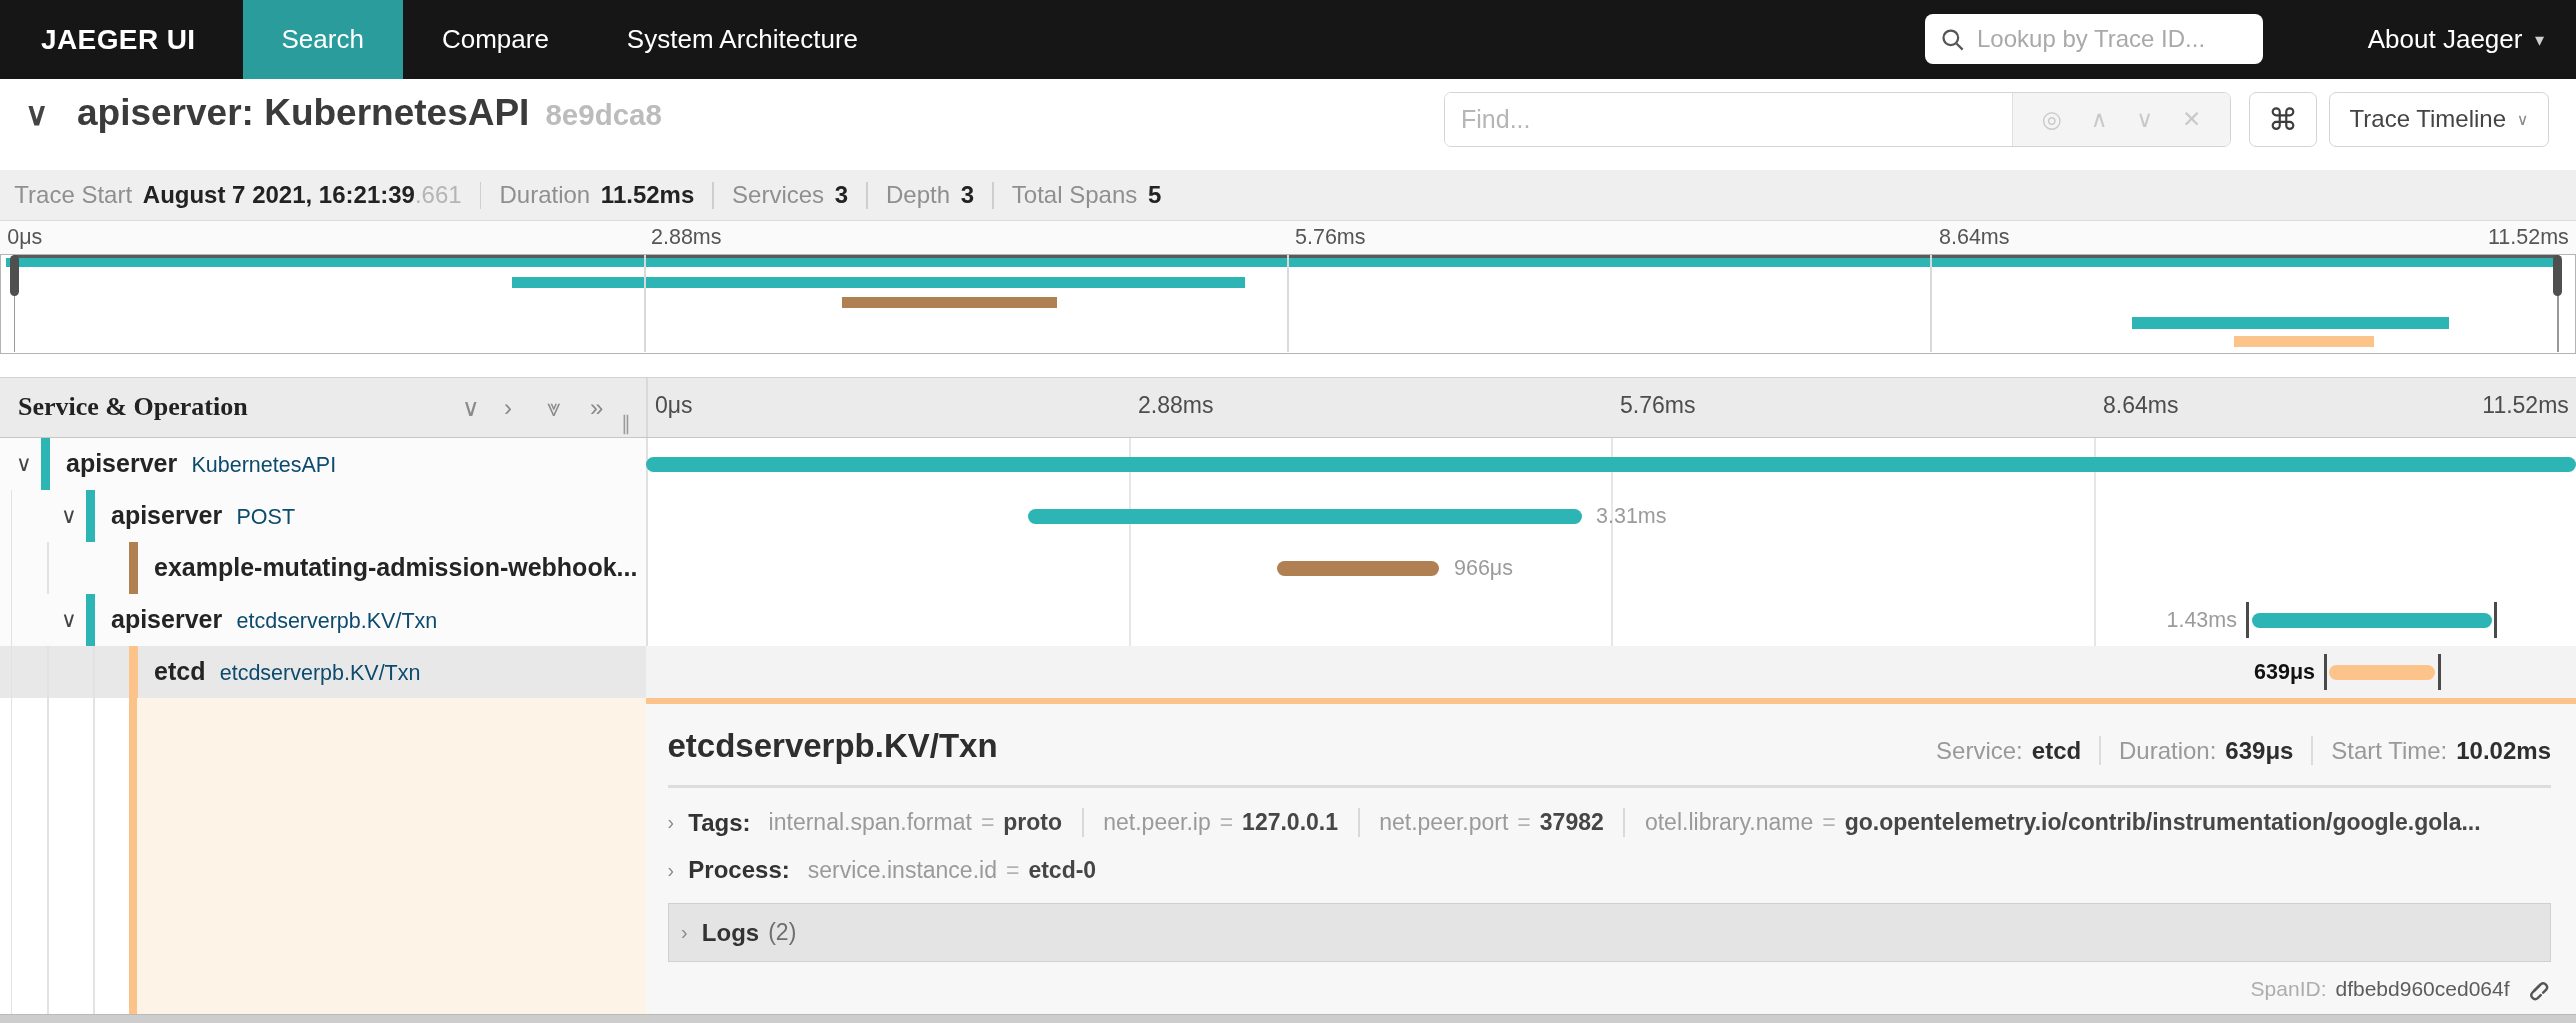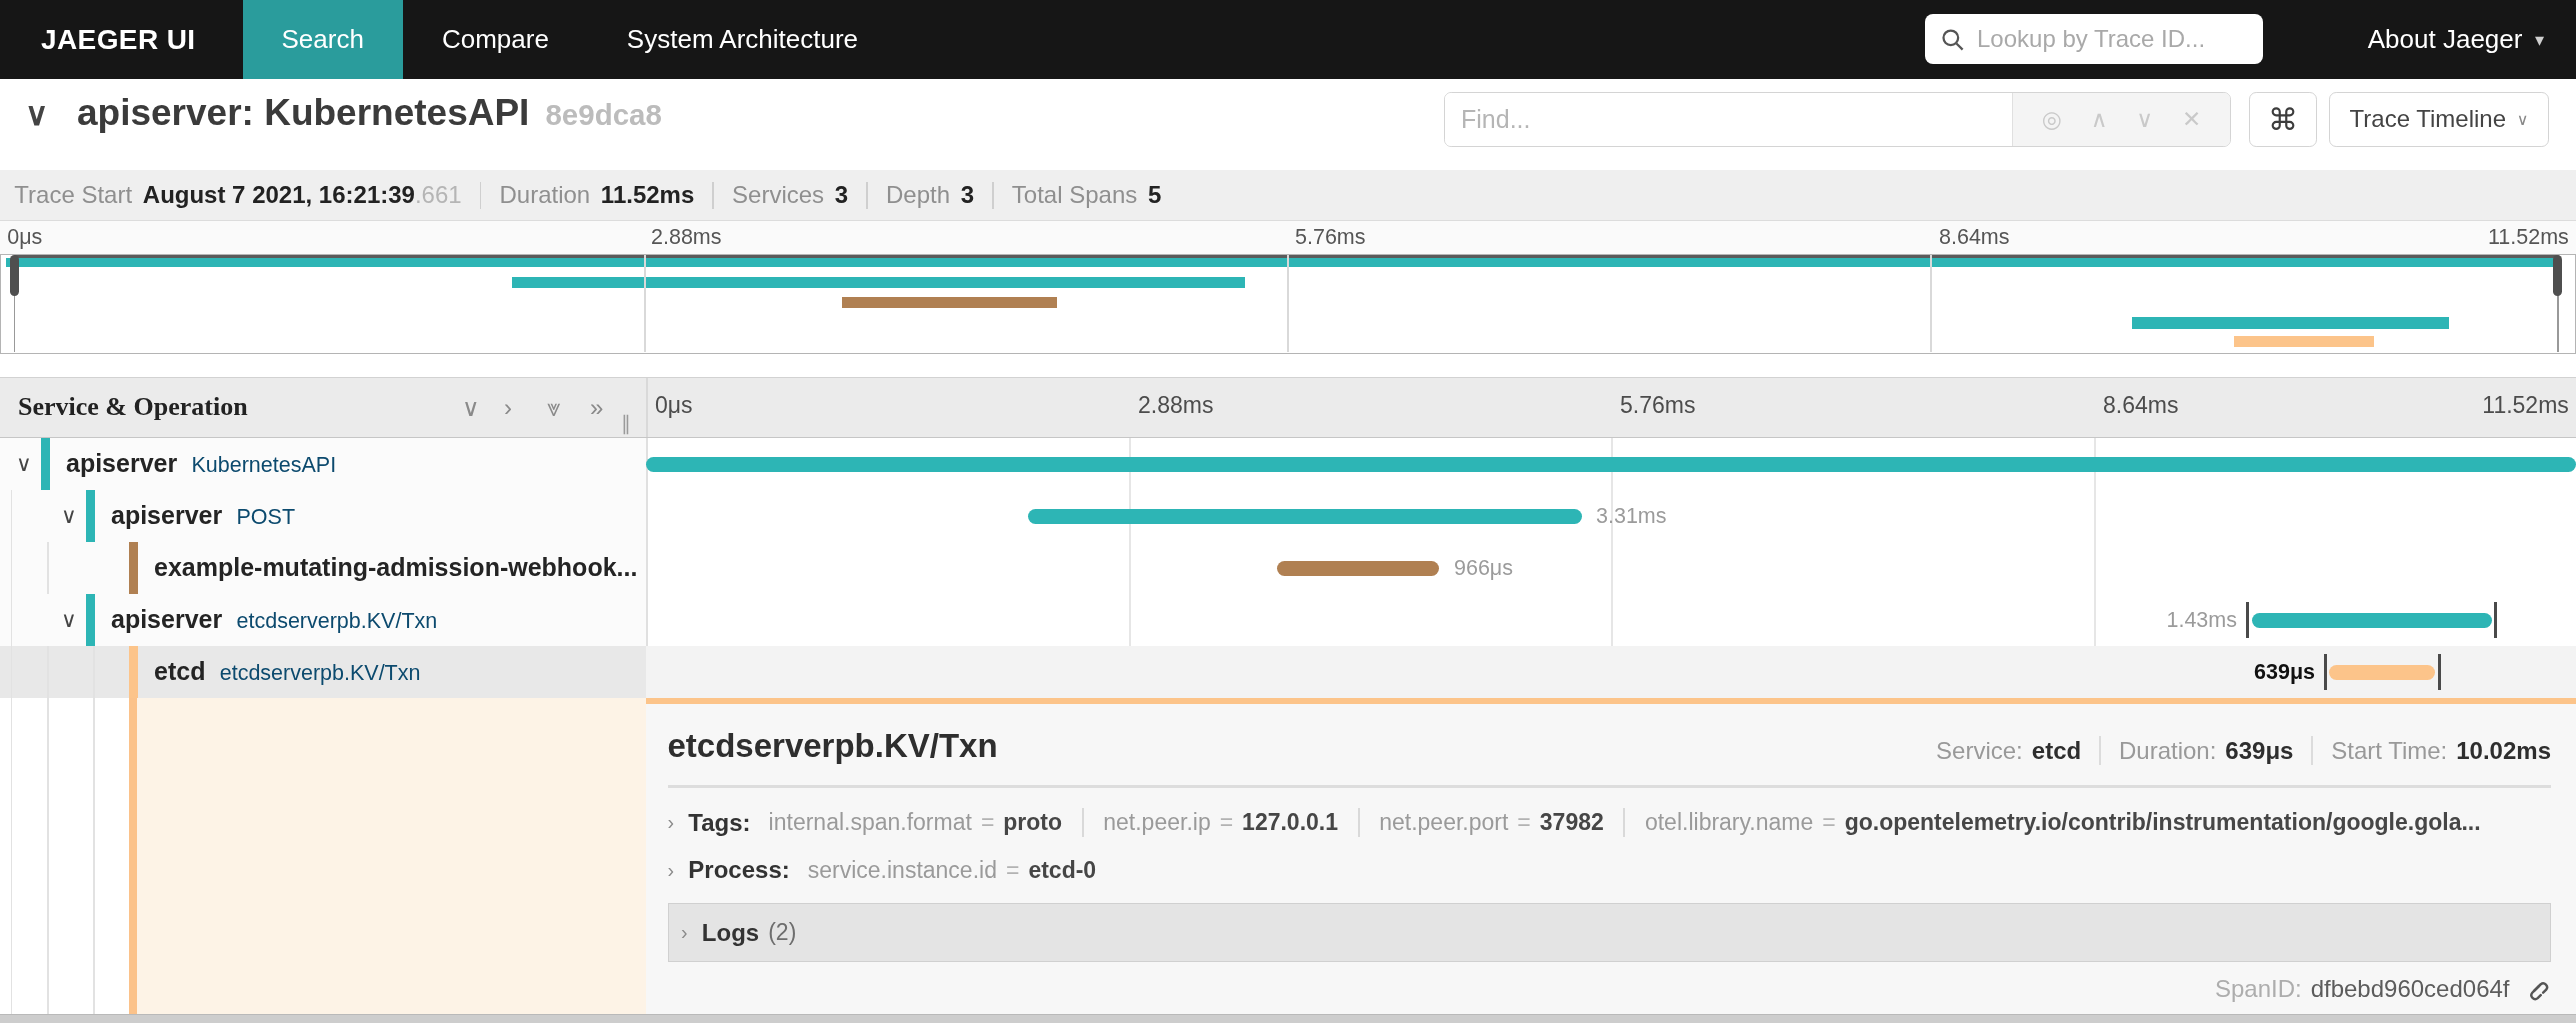--- a/index.html
+++ b/index.html
@@ -106,21 +106,21 @@
   .d-row { position:absolute; left:21.5px; right:25px; display:flex; align-items:center; font-size:23px; cursor:pointer; }
   .d-carat { color:#8a8a8a; font-size:19.7px; margin-right:14.3px; }
   .d-row-label { font-weight:700; color:#333; margin-right:18px; font-size:24px; }
   .tag-key { color:#9a9a9a; }
   .tag-eq { color:#b3b3b3; margin:0 9px; }
   .tag-val { color:#464646; font-weight:600; }
   .tag-sep { width:1.8px; height:29px; background:#d9d9d9; margin:0 19.7px; }
   #logs-box { position:absolute; left:21.5px; right:25px; top:199px; height:59px; background:#e4e4e4;
     border:1.8px solid #d0d0d0; display:flex; align-items:center; padding-left:12.5px; cursor:pointer; }
   #logs-box .count { color:#6e6e6e; font-weight:400; margin-left:9px; font-size:23px; }
-  #spanid-row { position:absolute; right:25px; top:270px; font-size:24px; color:#adadad;
+  #spanid-row { position:absolute; right:25px; top:270px; font-size:21px; color:#adadad;
     display:flex; align-items:center; }
   #spanid-val { color:#5c5c5c; margin-left:9px; }
   #spanid-row svg { margin-left:12.5px; }
   #bottom-strip { position:absolute; left:0; top:1014px; width:2576px; height:9px; background:#cdcdcd;
     border-top:1.8px solid #b9b9b9; }
 </style>
 </head>
 <body>
 
 <div id="navbar">

